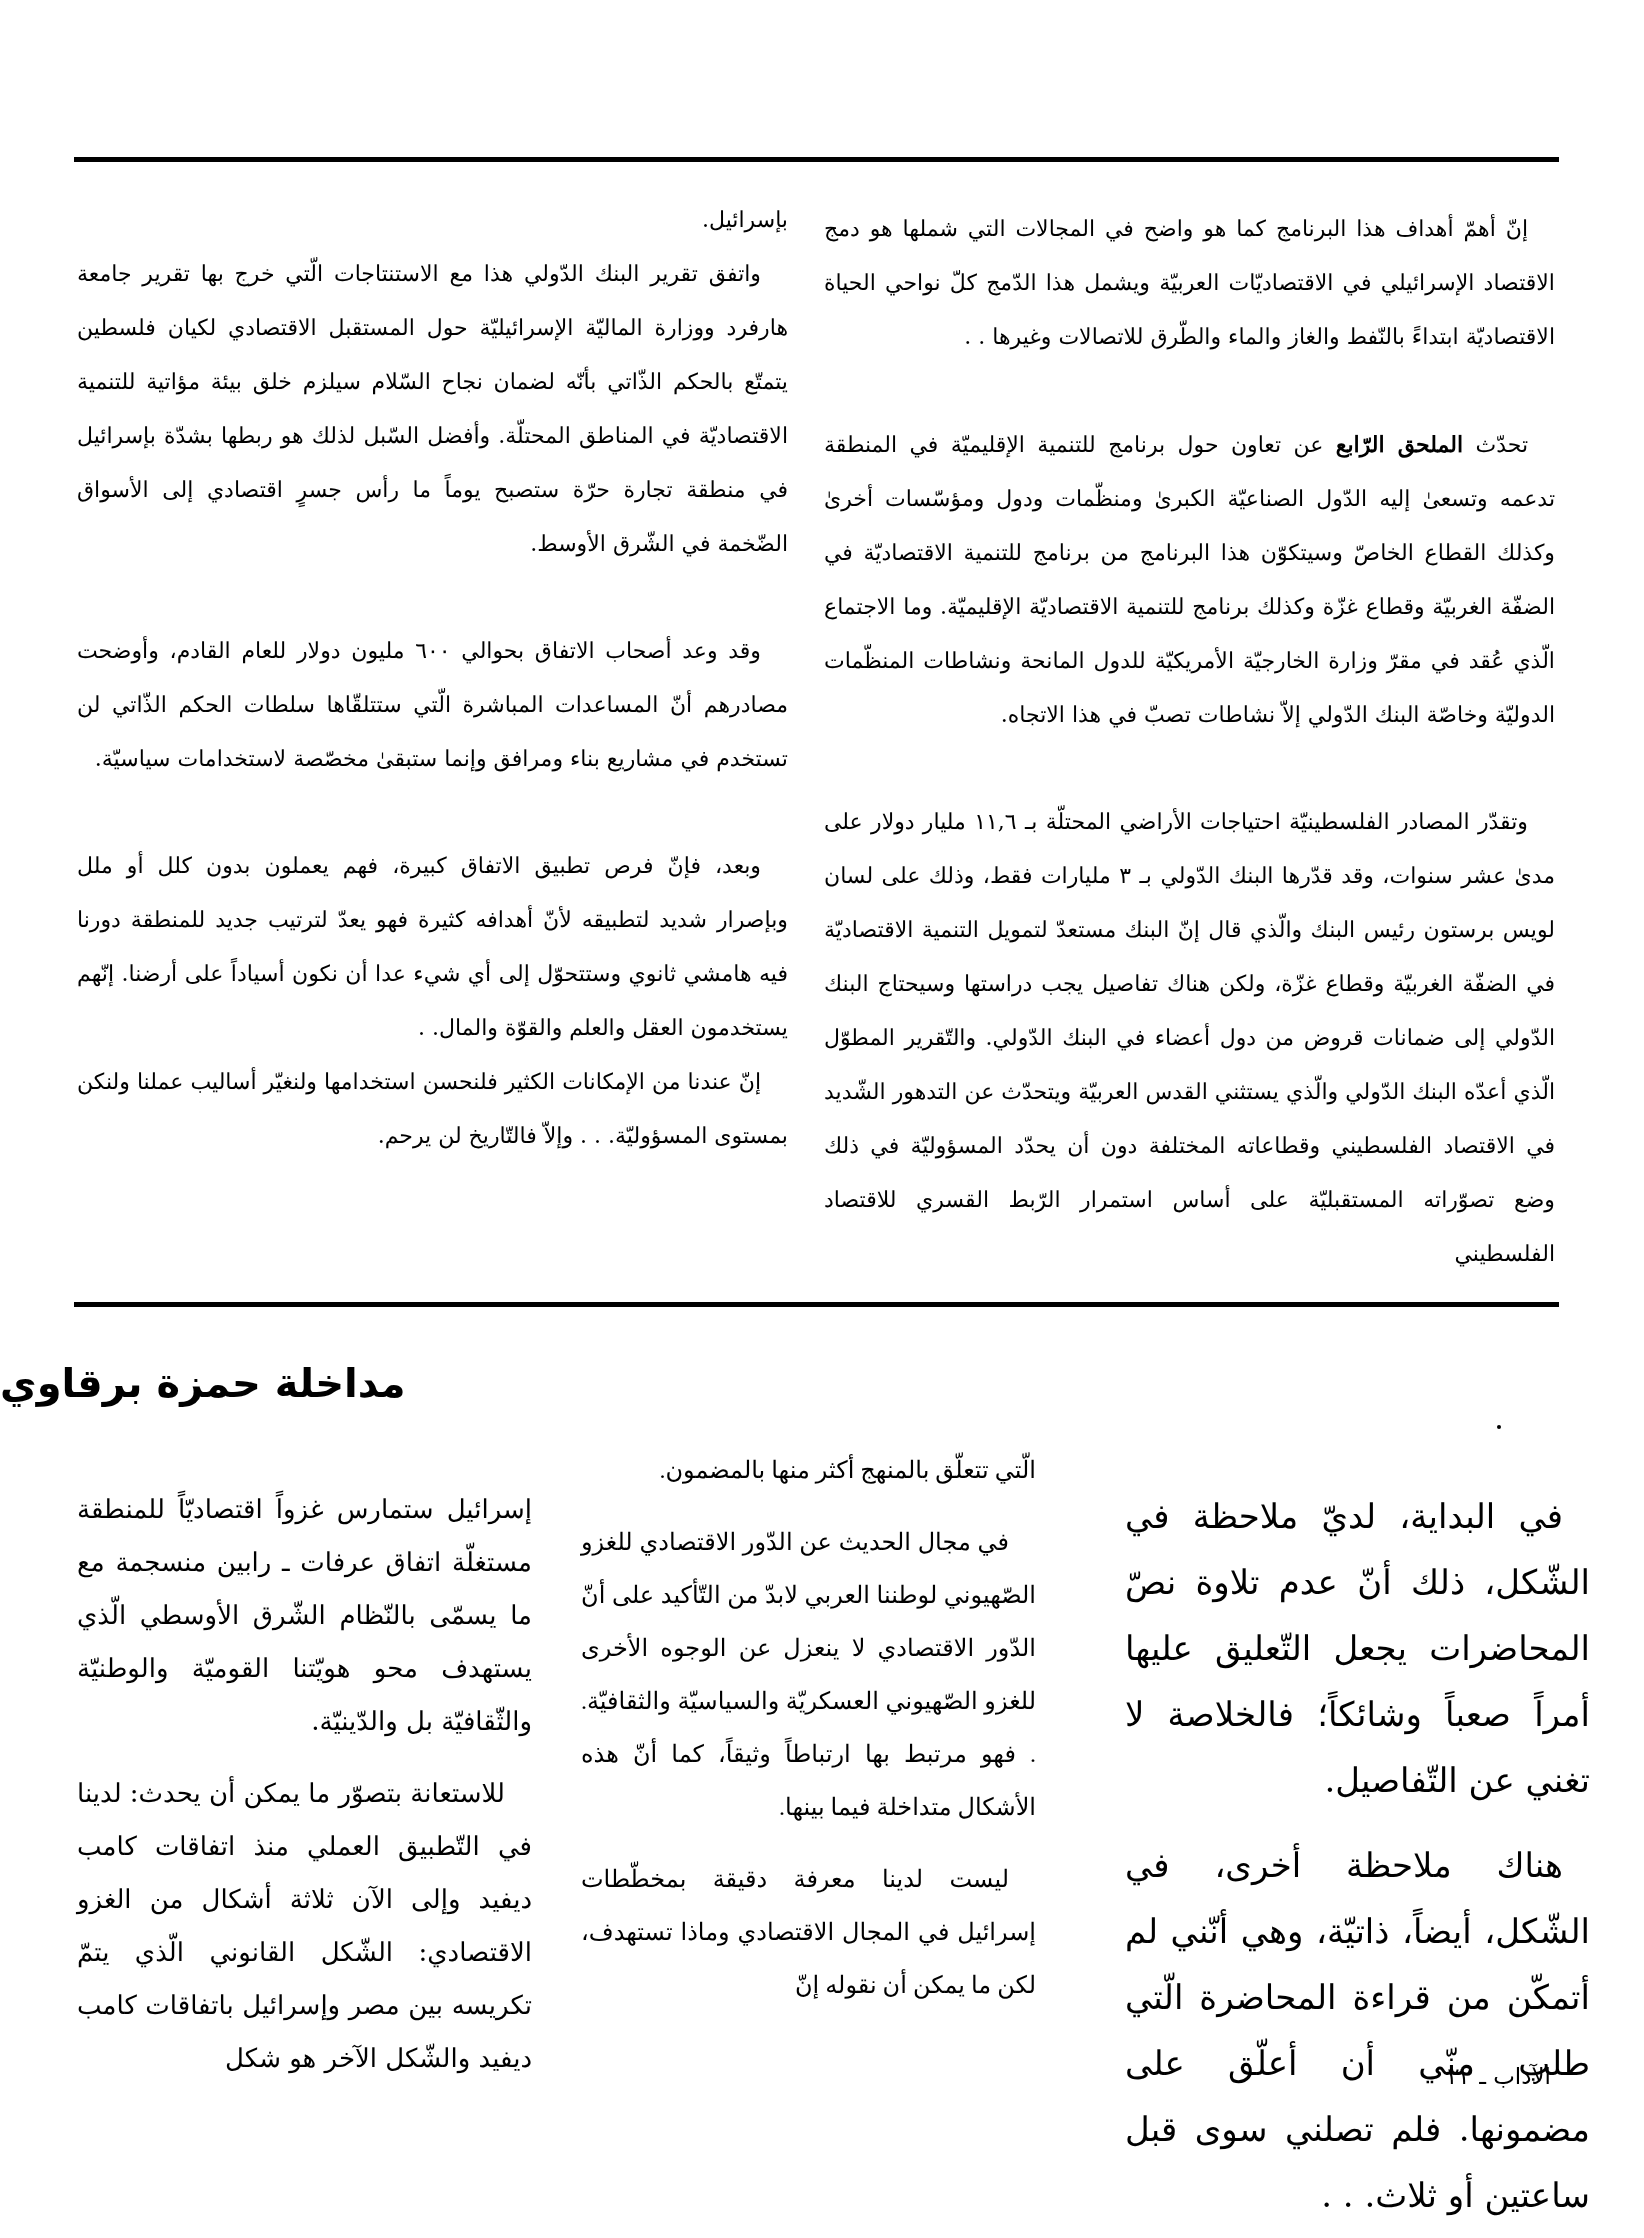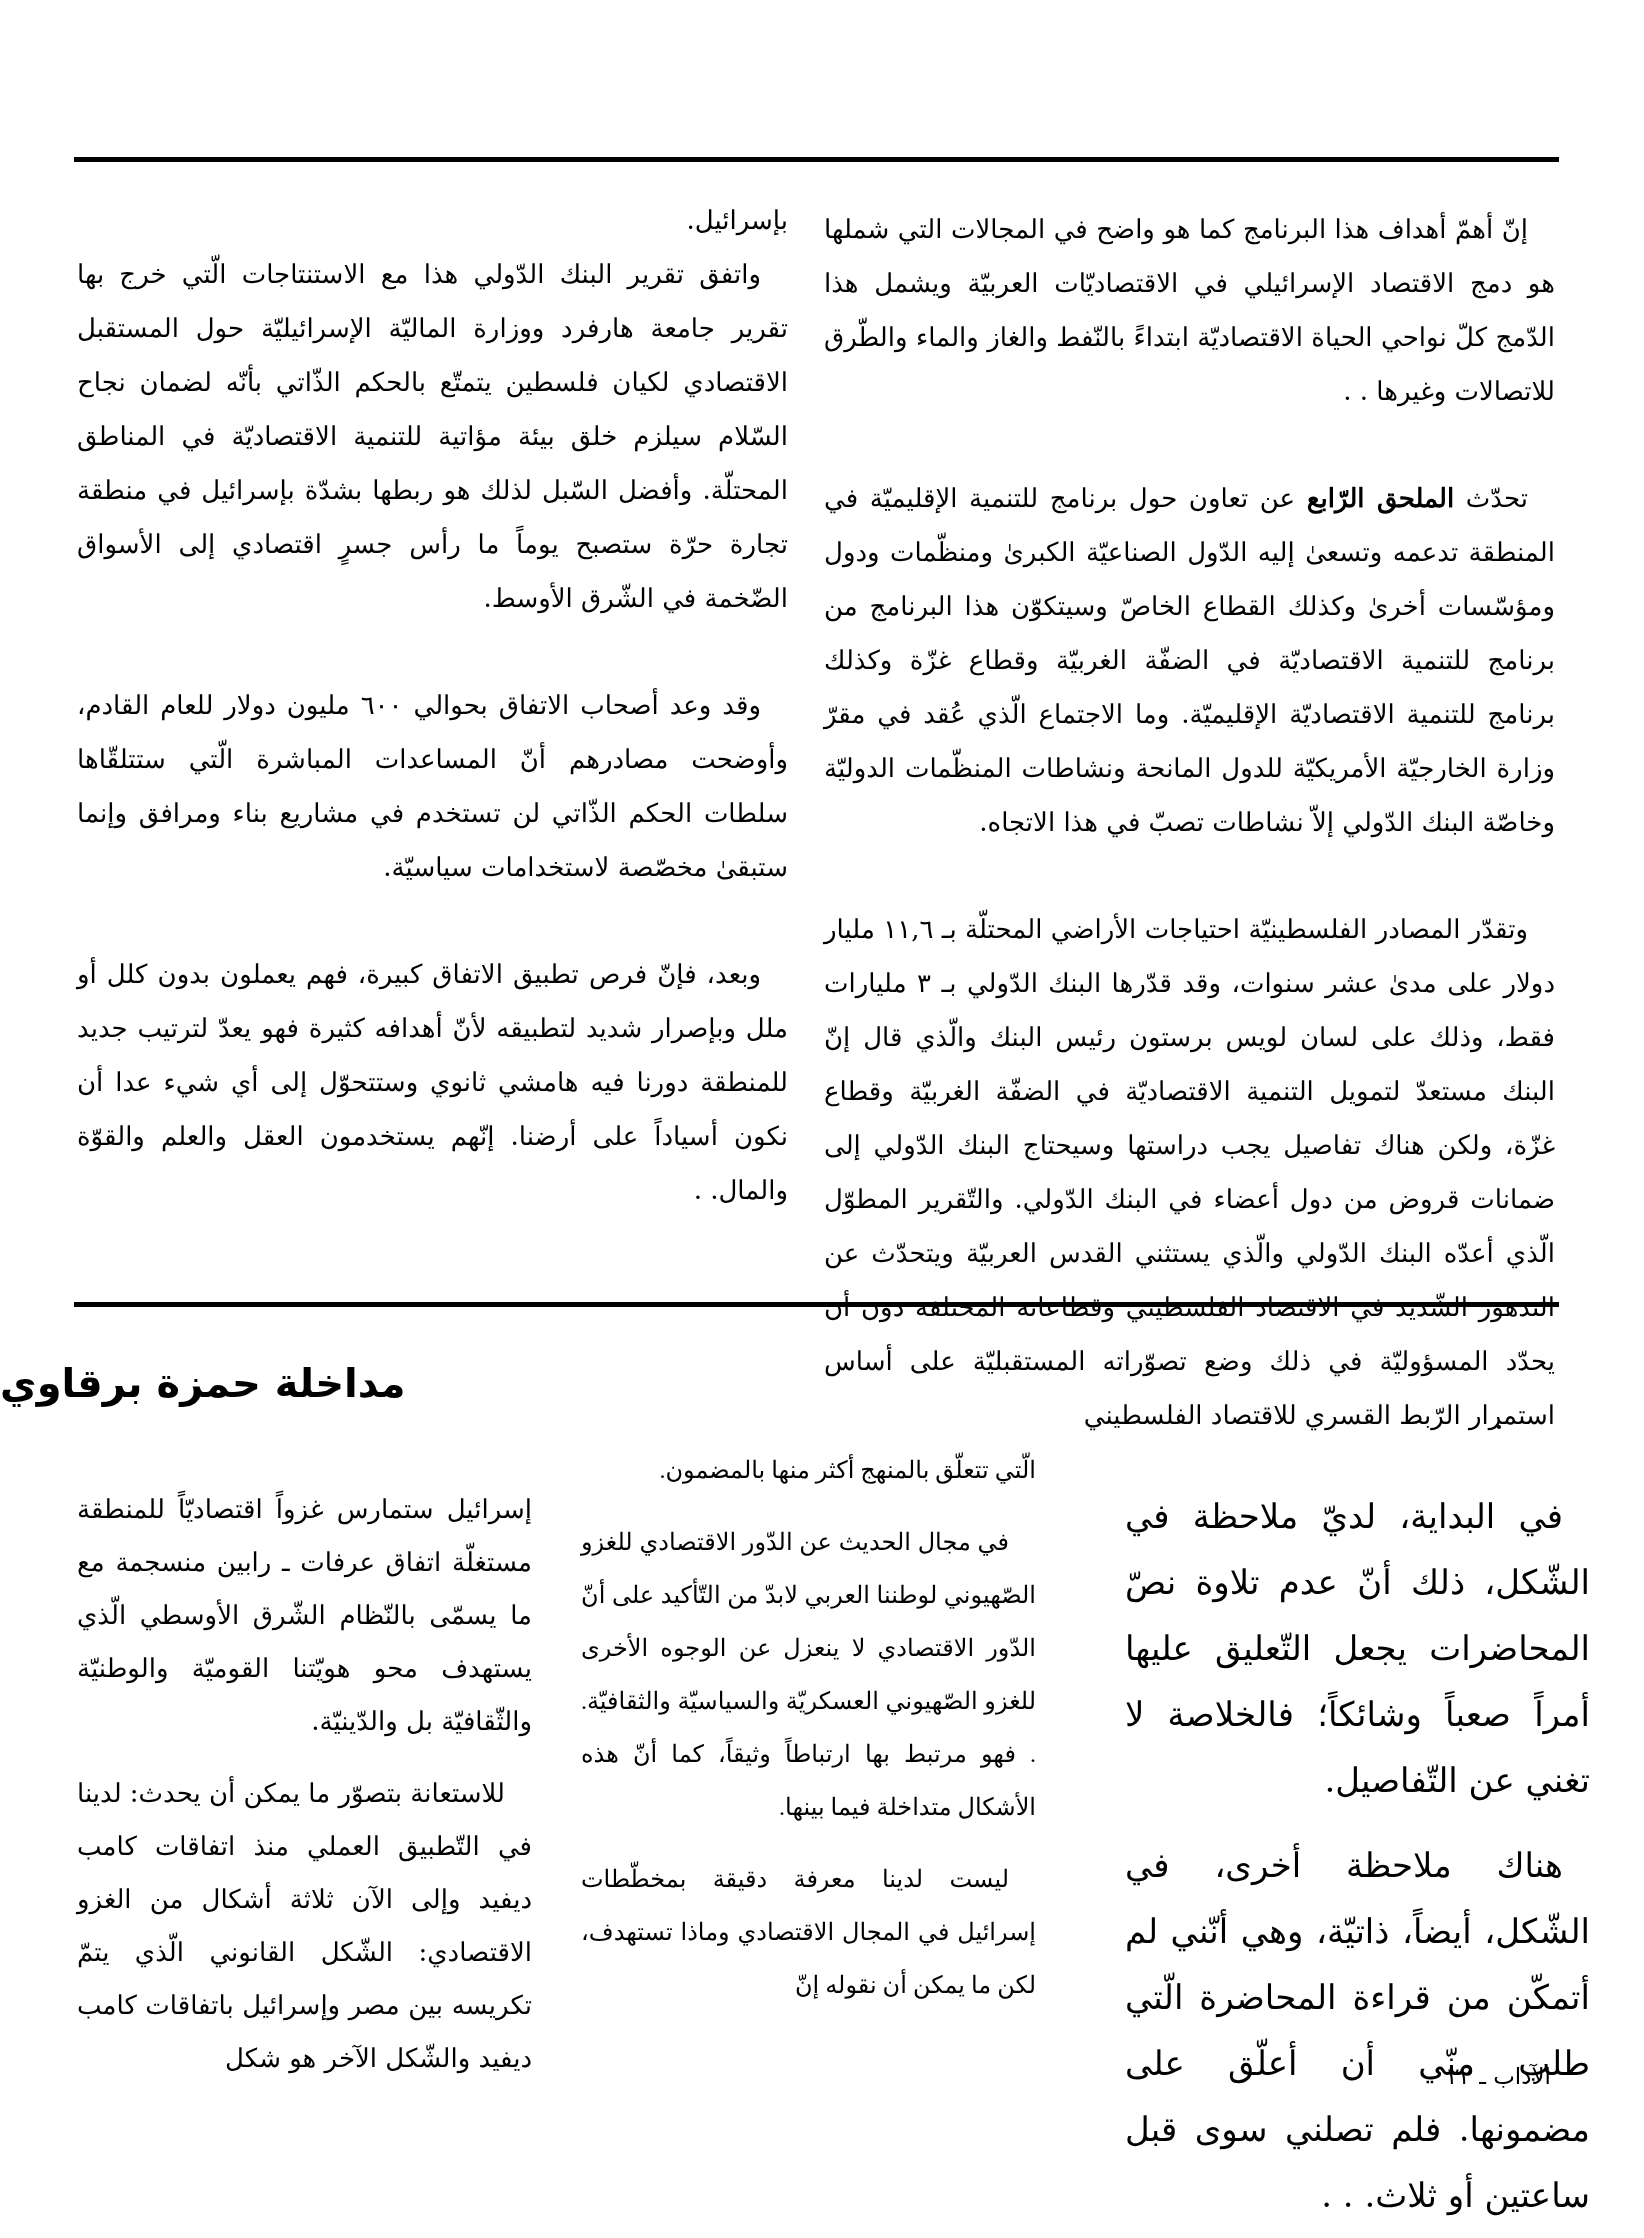--- a/index.html
+++ b/index.html
@@ -2,21 +2,21 @@
 <html lang="ar" dir="rtl" style="font-size:11px"><head>
 <meta charset="utf-8">
 <style>
   html, body { margin:0; padding:0; background:#ffffff; }
   body { width:1645px; height:2239px; position:relative; overflow:hidden;
          font-family:"DejaVu Serif","Liberation Serif",serif; color:#000; }
   .rule { position:absolute; left:74px; width:1485px; height:4.8px; background:#000; }
   .rule.top { top:157px; }
   .rule.mid { top:1302px; }
   .col { position:absolute; direction:rtl; text-align:justify; text-align-last:right;
-         font-size:26px; line-height:54px; }
+         font-size:22px; line-height:54px; }
   .col p { margin:0; text-indent:27px; }
   .col p.noind { text-indent:0; }
   .col p.gap { margin-top:53px; }
   .col p.sgap { margin-top:19px; }
   .upper-right { top:202px; left:824px; width:731px; }
   .upper-left  { top:193px; left:77px;  width:711px; }
   .lower-right { top:1483px; left:1125px; width:465px; font-size:34px; line-height:66px; }
   .lower-mid   { top:1444px; left:581px;  width:455px; font-size:24px; line-height:53px;font-family:Liberation Serif, serif; }
   .lower-left  { top:1483px; left:77px;  width:455px; font-size:26px; line-height:53px; }
   .section-title { position:absolute; top:1360px; left:0; width:100%; text-align:left;
@@ -36,20 +36,21 @@
   <p>إنّ أهمّ أهداف هذا البرنامج كما هو واضح في المجالات التي شملها هو دمج الاقتصاد الإسرائيلي في الاقتصاديّات العربيّة ويشمل هذا الدّمج كلّ نواحي الحياة الاقتصاديّة ابتداءً بالنّفط والغاز والماء والطّرق للاتصالات وغيرها . .</p>
   <p class="gap"><span>تحدّث</span> <span class="bold">الملحق الرّابع</span> <span>عن تعاون حول برنامج للتنمية الإقليميّة في المنطقة تدعمه وتسعىٰ إليه الدّول الصناعيّة الكبرىٰ ومنظّمات ودول ومؤسّسات أخرىٰ وكذلك القطاع الخاصّ وسيتكوّن هذا البرنامج من برنامج للتنمية الاقتصاديّة في الضفّة الغربيّة وقطاع غزّة وكذلك برنامج للتنمية الاقتصاديّة الإقليميّة. وما الاجتماع الّذي عُقد في مقرّ وزارة الخارجيّة الأمريكيّة للدول المانحة ونشاطات المنظّمات الدوليّة وخاصّة البنك الدّولي إلاّ نشاطات تصبّ في هذا الاتجاه.</span></p>
   <p class="gap">وتقدّر المصادر الفلسطينيّة احتياجات الأراضي المحتلّة بـ ١١,٦ مليار دولار على مدىٰ عشر سنوات، وقد قدّرها البنك الدّولي بـ ٣ مليارات فقط، وذلك على لسان لويس برستون رئيس البنك والّذي قال إنّ البنك مستعدّ لتمويل التنمية الاقتصاديّة في الضفّة الغربيّة وقطاع غزّة، ولكن هناك تفاصيل يجب دراستها وسيحتاج البنك الدّولي إلى ضمانات قروض من دول أعضاء في البنك الدّولي. والتّقرير المطوّل الّذي أعدّه البنك الدّولي والّذي يستثني القدس العربيّة ويتحدّث عن التدهور الشّديد في الاقتصاد الفلسطيني وقطاعاته المختلفة دون أن يحدّد المسؤوليّة في ذلك وضع تصوّراته المستقبليّة على أساس استمرار الرّبط القسري للاقتصاد الفلسطيني</p>
 </div>
 
 <div class="col upper-left">
   <p class="noind">بإسرائيل.</p>
   <p>واتفق تقرير البنك الدّولي هذا مع الاستنتاجات الّتي خرج بها تقرير جامعة هارفرد ووزارة الماليّة الإسرائيليّة حول المستقبل الاقتصادي لكيان فلسطين يتمتّع بالحكم الذّاتي بأنّه لضمان نجاح السّلام سيلزم خلق بيئة مؤاتية للتنمية الاقتصاديّة في المناطق المحتلّة. وأفضل السّبل لذلك هو ربطها بشدّة بإسرائيل في منطقة تجارة حرّة ستصبح يوماً ما رأس جسرٍ اقتصادي إلى الأسواق الضّخمة في الشّرق الأوسط.</p>
   <p class="gap">وقد وعد أصحاب الاتفاق بحوالي ٦٠٠ مليون دولار للعام القادم، وأوضحت مصادرهم أنّ المساعدات المباشرة الّتي ستتلقّاها سلطات الحكم الذّاتي لن تستخدم في مشاريع بناء ومرافق وإنما ستبقىٰ مخصّصة لاستخدامات سياسيّة.</p>
   <p class="gap">وبعد، فإنّ فرص تطبيق الاتفاق كبيرة، فهم يعملون بدون كلل أو ملل وبإصرار شديد لتطبيقه لأنّ أهدافه كثيرة فهو يعدّ لترتيب جديد للمنطقة دورنا فيه هامشي ثانوي وستتحوّل إلى أي شيء عدا أن نكون أسياداً على أرضنا. إنّهم يستخدمون العقل والعلم والقوّة والمال. .</p>
+  <p>إنّ عندنا من الإمكانات الكثير فلنحسن استخدامها ولنغيّر أساليب عملنا ولنكن بمستوى المسؤوليّة. . . وإلاّ فالتّاريخ لن يرحم.</p>
 </div>
 
 <div class="rule mid"></div>
 
 <div class="section-title">مداخلة حمزة برقاوي</div>
 <div class="stray-dot"></div>
 
 <div class="col lower-right">
   <p>في البداية، لديّ ملاحظة في الشّكل، ذلك أنّ عدم تلاوة نصّ المحاضرات يجعل التّعليق عليها أمراً صعباً وشائكاً؛ فالخلاصة لا تغني عن التّفاصيل.</p>
   <p class="sgap">هناك ملاحظة أخرى، في الشّكل، أيضاً، ذاتيّة، وهي أنّني لم أتمكّن من قراءة المحاضرة الّتي طلب منّي أن أعلّق على مضمونها. فلم تصلني سوى قبل ساعتين أو ثلاث. . .</p>

